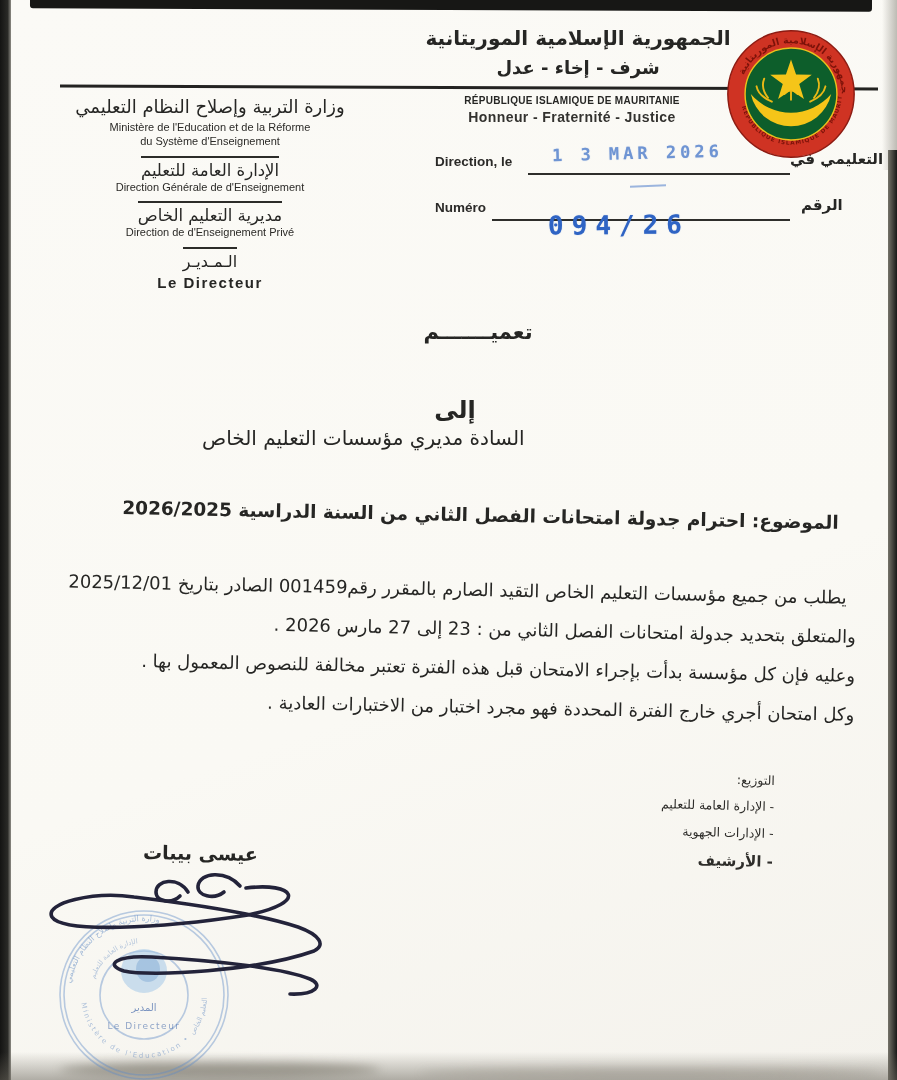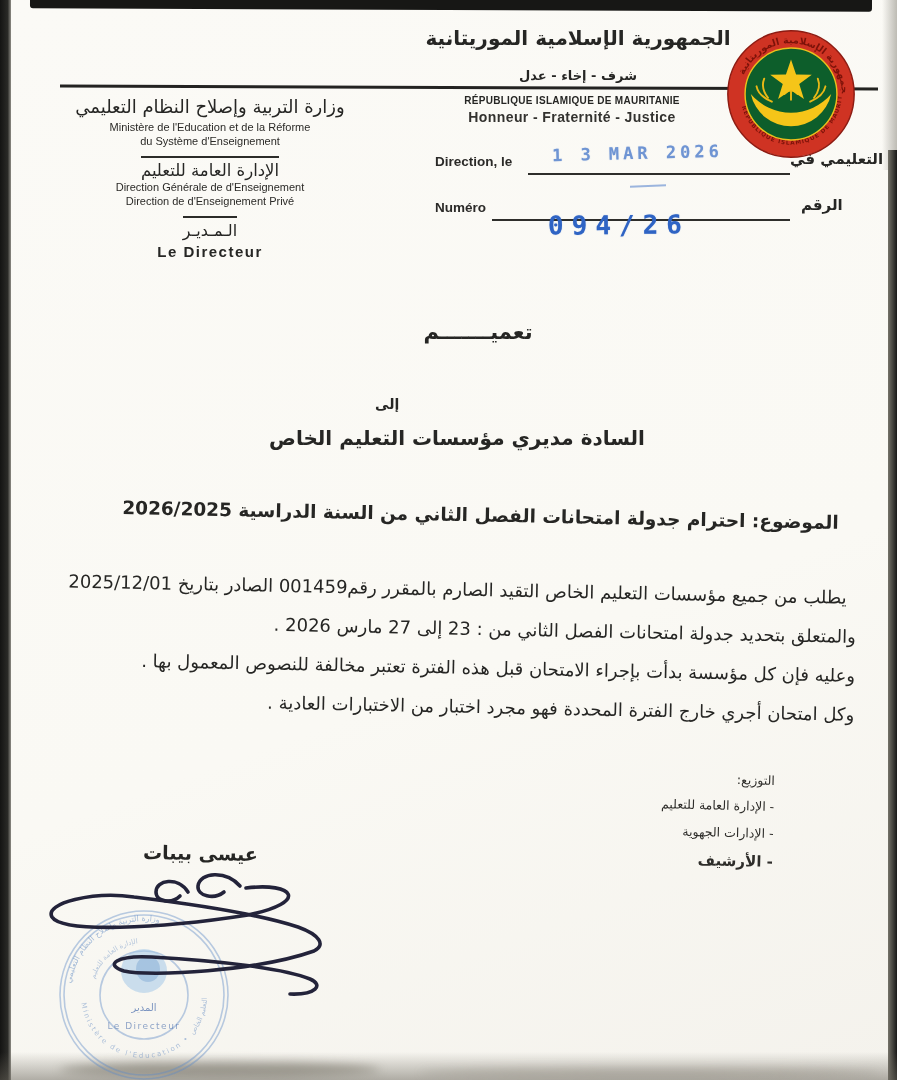--- a/index.html
+++ b/index.html
@@ -24,21 +24,21 @@
   .edge-bottom{position:absolute;left:0;top:1052px;width:897px;height:28px;
     background:linear-gradient(180deg,rgba(110,106,96,0),rgba(104,100,90,.5));}
   .smudge1{position:absolute;left:60px;top:1062px;width:320px;height:15px;
     background:rgba(96,90,78,.45);filter:blur(5px);border-radius:50%;}
   .smudge2{position:absolute;left:420px;top:1068px;width:460px;height:10px;
     background:rgba(120,114,100,.3);filter:blur(5px);border-radius:50%;}
 
   
   .republic-ar{position:absolute;left:388px;top:26px;width:380px;text-align:center;}
   .republic-ar .t{font-size:20px;font-weight:bold;letter-spacing:.5px;}
-  .republic-ar .m{font-size:13px;margin-top:18px;font-weight:600;}
+  .republic-ar .m{font-size:18px;margin-top:7px;font-weight:600;}
   .header-rule{position:absolute;left:60px;top:86px;width:818px;height:3px;
     background:#232321;transform:rotate(.2deg);}
   .republic-fr{position:absolute;left:362px;top:95px;width:420px;text-align:center;
     font-family:"Liberation Sans",sans-serif;}
   .republic-fr .t{font-size:10px;font-weight:bold;letter-spacing:.3px;}
   .republic-fr .m{font-size:14px;font-weight:bold;margin-top:3px;letter-spacing:.4px;color:#33322f;}
   .emblem{position:absolute;left:724px;top:27px;width:134px;height:134px;z-index:3;}
 
   .ministry{position:absolute;left:34px;top:94px;width:352px;text-align:center;}
   .ministry .ar{font-size:18px;line-height:1.45;}
@@ -64,24 +64,24 @@
   .num-line{position:absolute;left:492px;top:219px;width:298px;height:2px;background:#2e2e2b;}
   .num-label-ar{left:801px;top:196px;}
   .number-stamp{position:absolute;left:548px;top:210px;
     font-family:"DejaVu Sans Mono",monospace;font-size:26px;font-weight:bold;
     color:#2f64c4;letter-spacing:8px;transform:rotate(-.5deg);
     text-shadow:0 0 1px rgba(47,100,196,.45);}
 
   
   .memo-heading{position:absolute;left:368px;top:320px;width:220px;text-align:center;
     font-size:21px;font-weight:bold;}
-  .to-label{position:absolute;left:375px;top:396px;width:160px;
-    font-size:14px;font-weight:600;}
-  .recipients{position:absolute;left:202px;top:426px;width:510px;text-align:center;
-    font-size:20px;font-weight:700;}
+  .to-label{position:absolute;left:375px;top:396px;width:160px;text-align:center;
+    font-size:24px;font-weight:600;}
+  .recipients{position:absolute;left:202px;top:426px;width:510px;
+    font-size:20px;font-weight:400;}
   .subject{position:absolute;right:58px;top:512px;width:785px;direction:rtl;text-align:right;
     font-size:18.5px;font-weight:600;transform:rotate(1.2deg);transform-origin:top right;}
   .body-text{position:absolute;right:40px;top:584px;width:815px;direction:rtl;text-align:right;
     font-size:18px;transform:rotate(1.2deg);transform-origin:top right;}
   .body-text .line{margin-bottom:11px;line-height:1.55;}
   .body-text .indent{padding-right:10px;}
 
   
   .distribution{position:absolute;right:122px;top:768px;direction:rtl;text-align:right;
     font-size:12.5px;transform:rotate(1.4deg);transform-origin:top right;line-height:2.1;color:#2e2d2a;}
@@ -140,20 +140,21 @@
     <path d="M 28 70 A 43 43 0 0 0 112 70 A 55 55 0 0 1 28 70 Z" fill="#f5c519"></path>
     <path d="M 70 34 L 75.3 49.5 L 91.7 49.8 L 78.6 59.5 L 83.5 75.2 L 70 65.9 L 56.5 75.2 L 61.4 59.5 L 48.3 49.8 L 64.7 49.5 Z" fill="#f5c519"></path>
   </svg>
 
   <div class="ministry">
     <div class="ar">وزارة التربية وإصلاح النظام التعليمي</div>
     <div class="fr">Ministère de l'Education et de la Réforme</div>
     <div class="fr">du Système d'Enseignement</div>
     <div class="ar2"><span>الإدارة العامة للتعليم</span></div>
     <div class="fr">Direction Générale de d'Enseignement</div>
+    <div class="ar2"><span>مديرية التعليم الخاص</span></div>
     <div class="fr">Direction de d'Enseignement Privé</div>
     <div class="ar3"><span>الـمـديـر</span></div>
     <div class="fr-big">Le Directeur</div>
   </div>
 
   <div class="lbl-fr city-label-fr">Direction, le</div>
   <div class="city-line"></div>
   <div class="lbl-ar city-label-ar">التعليمي في</div>
   <div class="date-stamp">1 3 MAR 2026</div>
   <div class="date-stamp-dash"></div>

